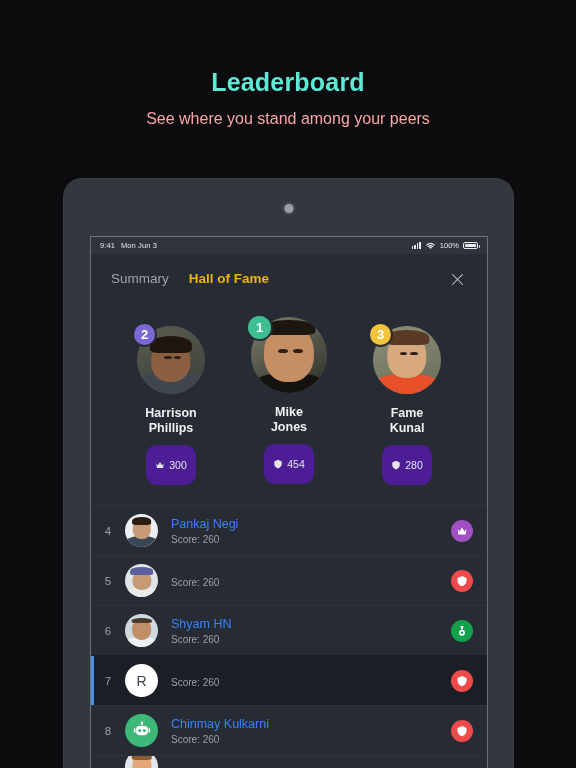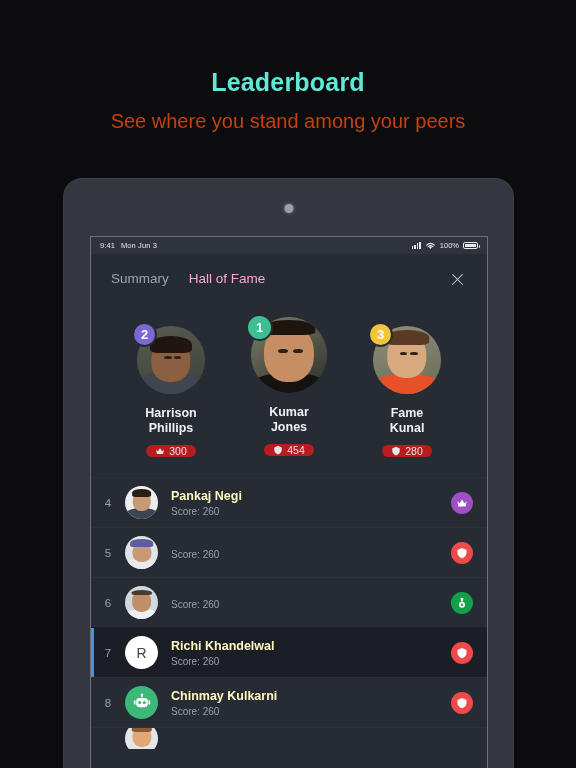--- a/index.html
+++ b/index.html
@@ -11,21 +11,21 @@
   }
   .page { position: relative; width: 576px; height: 768px; background: #0c0c0f; }
 
   
   .promo { position: absolute; top: 0; left: 0; width: 576px; text-align: center; }
   .promo-title {
     margin-top: 68px;
     font-size: 25px; font-weight: bold; color: #5eead4; letter-spacing: .2px;
   }
   .promo-sub {
-    margin-top: 13px; font-size: 20px; color: #c2410c; font-weight: normal;
+    margin-top: 13px; font-size: 16px; color: #fca5a5; font-weight: normal;
   }
 
   
   .device {
     position: absolute; left: 64px; top: 179px;
     width: 449px; height: 600px;
     background: #34373e;
     border-radius: 18px 18px 0 0;
     box-shadow: 0 0 0 1px #3c3f46;
   }
@@ -67,21 +67,21 @@
     background:#e7e9ec; border-radius:0 1px 1px 0;
   }
   .batt i { display:block; width:100%; height:100%; background:#e7e9ec; border-radius:.5px; }
 
   
   .tabbar {
     display: flex; 
     padding: 17px 20px 14px 20px;
   }
   .tab { font-size: 13.5px; color: #9ea3ad; margin-right: 20px; cursor: pointer; }
-  .tab.active { color: #f9a8d4; font-weight: normal; }
+  .tab.active { color: #eab308; font-weight: bold; }
   .close-btn {
     margin-left: auto; width: 18px; height: 18px; position: relative; cursor: pointer;
   }
   .close-btn::before, .close-btn::after {
     content:""; position:absolute; left:1px; top:8px; width:15px; height:1.4px;
     background:#c3c7cd; border-radius:1px;
   }
   .close-btn::before { transform: rotate(45deg); }
   .close-btn::after  { transform: rotate(-45deg); }
 
@@ -105,22 +105,22 @@
     border: 2px solid #272b33;
   }
   .pod.first .pod-rank  { width: 27px; height: 27px; left: -5px; top: -3px; }
   .pod.second .pod-rank { width: 25px; height: 25px; left: -5px; top: 5px; }
   .pod.third .pod-rank  { width: 25px; height: 25px; left: -5px; top: 5px; }
   .pod-name {
     margin-top: 12px; text-align: center; color: #eef0f2;
     font-size: 12.5px; font-weight: bold; line-height: 15px;
   }
   .pod-score {
-    margin-top: 9px; background: #b91c1c; border-radius: 11px;
-    padding: 0 9px; display: flex; align-items: center; gap: 4px;
+    margin-top: 9px; background: #4c1d95; border-radius: 11px;
+    padding: 14px 9px; display: flex; align-items: center; gap: 4px;
     font-size: 10.5px; color: #e3e5e9;
   }
   .pod-score svg { width: 10px; height: 10px; display: block; }
 
   
   .list { }
   .row {
     display: flex; align-items: center;
     height: 50px; padding: 0 14px 0 0;
     position: relative;
@@ -135,21 +135,21 @@
     width: 34px; text-align: center; color: #9aa0aa; font-size: 11.5px; flex: none;
   }
   .row-av {
     width: 33px; height: 33px; border-radius: 50%; overflow: hidden; flex: none;
     background: #4b5059; position: relative;
     display: flex; align-items: center; justify-content: center;
   }
   .row-av.letter { background: #ffffff; color: #3e4450; font-size: 14px; font-weight: normal; }
   .row-av.bot { background: #3cb878; }
   .row-info { margin-left: 13px; flex: 1; min-width: 0; }
-  .row-name { color: #fef9c3; font-size: 12.5px; font-weight: bold; }
+  .row-name { color: #3b82f6; font-size: 12.5px; font-weight: normal; }
   .row-score { color: #9aa0aa; font-size: 10px; margin-top: 3px; }
   .row-badge {
     width: 22px; height: 22px; border-radius: 50%; flex: none;
     display: flex; align-items: center; justify-content: center;
   }
   .row-badge svg { width: 12px; height: 12px; display: block; }
   .row.partial { height: 22px; overflow: hidden; }
   .row.partial .row-av { margin-left: 34px; }
 
   
@@ -252,21 +252,21 @@
                 <div class="body" style="width:92%;height:26%;background:#14130f"></div>
                 <div class="head" style="width:66%;height:76%;top:10%;background:#c58f63"></div>
                 <div class="hair" style="width:70%;height:20%;top:4%;background:#1d1510"></div>
                 <div class="eye" style="left:36%;top:42%;width:13%;height:6%"></div>
                 <div class="eye" style="left:55%;top:42%;width:13%;height:6%"></div>
               </div>
             </div>
             <div class="pod-rank" style="background:#3dbf92">1</div>
           </div>
           <div class="pod-name">
-            <div>Kumar</div>
+            <div>Mike</div>
             <div>Jones</div>
           </div>
           <div class="pod-score">
             <svg viewBox="0 0 24 24">
               <path d="M12 2 L21 6 V12 C21 17 16.8 21 12 22.5 C7.2 21 3 17 3 12 V6 Z" fill="#e3e5e9"></path>
             </svg>
             <span>454</span>
           </div>
         </div>
 
@@ -345,36 +345,36 @@
           <div class="row-rank">6</div>
           <div class="row-av">
             <div class="face">
               <div class="bg" style="background:#cfd8dd"></div>
               <div class="body" style="width:96%;height:30%;background:#eef1f3"></div>
               <div class="head" style="width:60%;height:62%;top:16%;background:#c08f68"></div>
               <div class="hair" style="width:62%;height:14%;top:12%;background:#4a3a2c"></div>
             </div>
           </div>
           <div class="row-info">
+            <div class="row-name">Shyam HN</div>
             <div class="row-score">Score: 260</div>
           </div>
           <div class="row-badge" style="background:#11a14a">
             <svg viewBox="0 0 24 24">
               <path d="M9 2 H15 L13.5 9 H10.5 Z" fill="#ffffff"></path>
               <circle cx="12" cy="15.5" r="6" fill="#ffffff"></circle>
               <circle cx="12" cy="15.5" r="2.4" fill="#11a14a"></circle>
             </svg>
           </div>
         </div>
 
         <div class="row highlight">
           <div class="row-rank">7</div>
           <div class="row-av letter">R</div>
           <div class="row-info">
-            <div class="row-name">Richi Khandelwal</div>
             <div class="row-score">Score: 260</div>
           </div>
           <div class="row-badge" style="background:#ef4a4a">
             <svg viewBox="0 0 24 24">
               <path d="M12 2 L21 6 V12 C21 17 16.8 21 12 22.5 C7.2 21 3 17 3 12 V6 Z" fill="#ffffff"></path>
             </svg>
           </div>
         </div>
 
         <div class="row">

